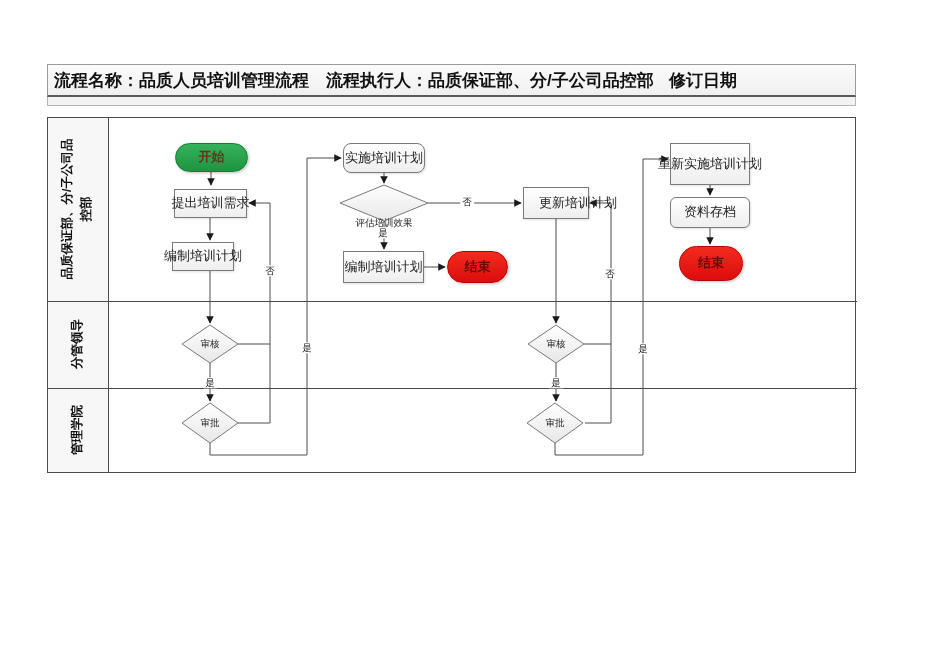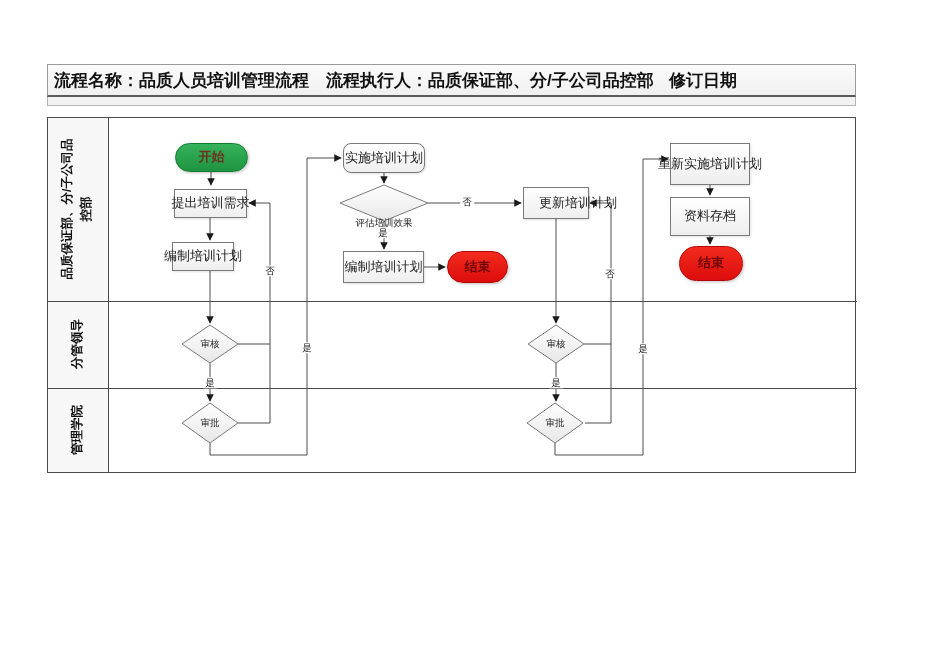--- a/index.html
+++ b/index.html
@@ -127,21 +127,21 @@
   </svg>
 
   <div class="node stadium start" style="left:175px; top:143px; width:73px; height:29px;">开始</div>
   <div class="node rect" style="left:174px; top:189px; width:73px; height:29px;">提出培训需求</div>
   <div class="node rect" style="left:172px; top:242px; width:62px; height:29px;">编制培训计划</div>
   <div class="node rect" style="left:343px; top:143px; width:82px; height:30px;border-radius:8px;">实施培训计划</div>
   <div class="node rect" style="left:343px; top:251px; width:81px; height:32px;">编制培训计划</div>
   <div class="node stadium end" style="left:447px; top:251px; width:61px; height:32px;">结束</div>
   <div class="node rect" style="left:523px; top:187px; width:66px; height:32px;padding-left:44px;">更新培训计划</div>
   <div class="node rect" style="left:670px; top:143px; width:80px; height:42px;">重新实施培训计划</div>
-  <div class="node rect" style="left:670px; top:197px; width:80px; height:39px;">资料存档</div>
+  <div class="node rect" style="left:670px; top:197px; width:80px; height:31px;border-radius:6px;">资料存档</div>
   <div class="node stadium end" style="left:679px; top:246px; width:64px; height:35px; border-radius:18px;">结束</div>
 
   <div class="diamond-label" style="left:210px; top:344px;">审核</div>
   <div class="diamond-label" style="left:210px; top:423px;">审批</div>
   <div class="diamond-label" style="left:384px; top:203px;margin-top:20px;">评估培训效果</div>
   <div class="diamond-label" style="left:556px; top:344px;">审核</div>
   <div class="diamond-label" style="left:555px; top:423px;">审批</div>
 
   <div class="edge-label" style="left:270px; top:271px;">否</div>
   <div class="edge-label" style="left:210px; top:383px;">是</div>

